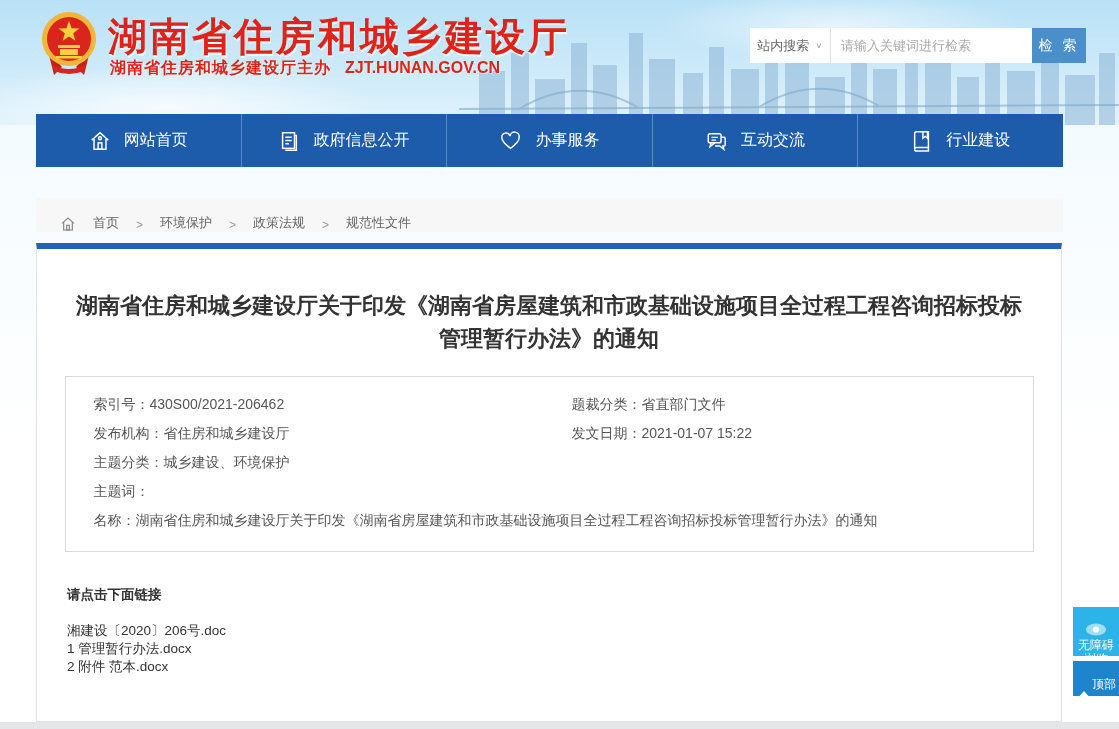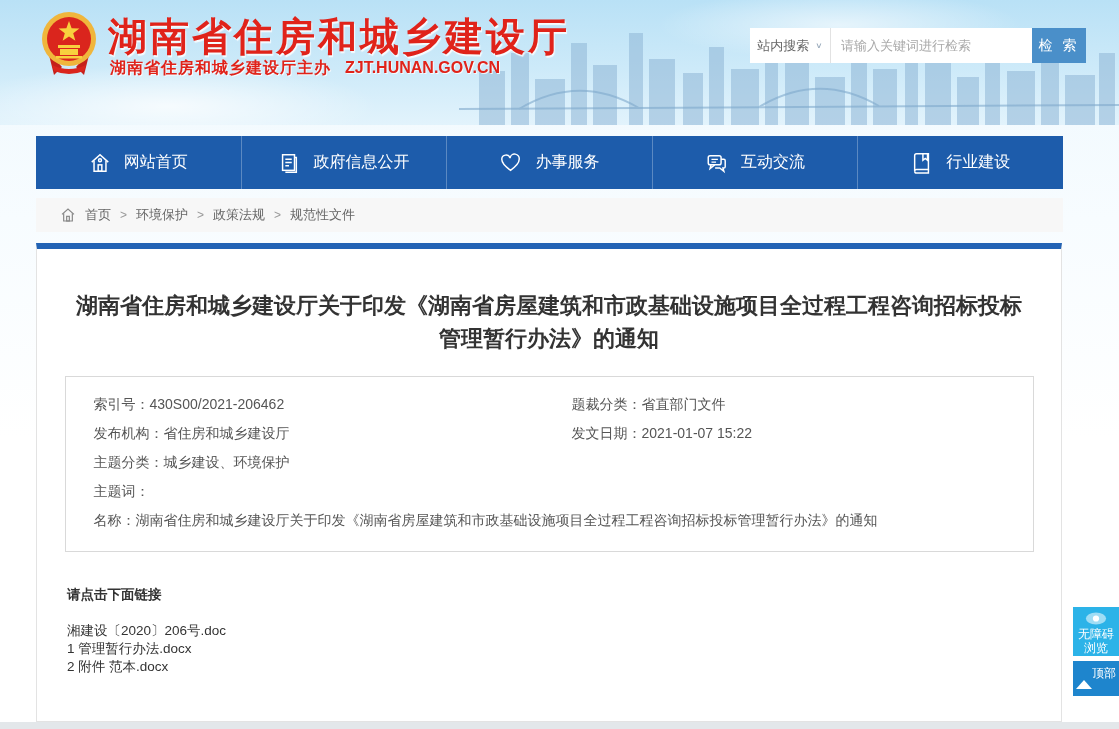--- a/index.html
+++ b/index.html
@@ -39,33 +39,33 @@
     width:181px;border:none;outline:none;padding:0 10px;font-size:13px;color:#15803d;
     font-family:"Liberation Sans","DejaVu Sans",sans-serif;
   }
   .search-input::placeholder{color:#a9a9a9;}
   .search-btn{
     width:54px;border:none;background:#4a8fc9;color:#fff;font-size:14px;
     letter-spacing:3px;cursor:pointer;font-family:inherit;
   }
   
   .nav{
-    position:absolute;left:36px;top:136px;width:1027px;height:53px;
+    position:absolute;left:36px;top:114px;width:1027px;height:53px;
     background:#1d5cab;display:flex;
   }
   .nav-item{
     flex:1;display:flex;align-items:center;justify-content:center;gap:13px;
     color:#fff;font-size:16px;cursor:pointer;border-left:1px solid rgba(255,255,255,.28);
   }
   .nav-item:first-child{border-left:none;}
   .nav-item svg{flex:none;}
   
   .crumb{
     position:absolute;left:36px;top:198px;width:1027px;height:34px;
-    background:#f7f7f7;display:flex;align-items:center;gap:9px;
+    background:#f7f7f7;display:flex;align-items:flex-end;gap:17px;
     padding-left:24px;box-sizing:border-box;font-size:13px;color:#666;
   }
   .crumb a{color:#666;text-decoration:none;cursor:pointer;}
   .crumb .sep{color:#999;font-size:12px;}
   
   .content{
     position:absolute;left:36px;top:243px;width:1026px;height:479px;
     background:#fff;border:1px solid #e3e3e3;border-top:6px solid #2263b5;
     box-sizing:border-box;
   }
@@ -96,21 +96,21 @@
   .badge{
     width:27px;height:23px;border-radius:4px;display:flex;align-items:center;
     justify-content:center;cursor:pointer;
   }
   .badge.wechat{background:#43c23d;}
   .badge.weibo{background:#e87566;}
   .share-glyph{cursor:pointer;display:flex;align-items:center;}
   
   .float-btn{
     position:absolute;right:0;width:46px;color:#fff;text-align:center;
-    font-size:12px;line-height:14px;cursor:pointer;padding-top:5px;box-sizing:border-box;
+    font-size:12px;line-height:14px;cursor:pointer;padding-top:16px;box-sizing:border-box;
   }
   .float-access{top:607px;height:49px;background:#2cb3e8;}
   .float-top{top:661px;height:35px;background:#1e85cd;}
   .float-btn .glyph{display:block;margin:0 auto 2px;}
   .tri{width:0;height:0;border-left:8px solid transparent;border-right:8px solid transparent;
        border-bottom:9px solid #fff;margin:2px auto 3px;}
   
   .bottom-strip{position:absolute;left:0;bottom:0;width:1119px;height:7px;background:#e3e7ea;}
 </style>
 </head>

